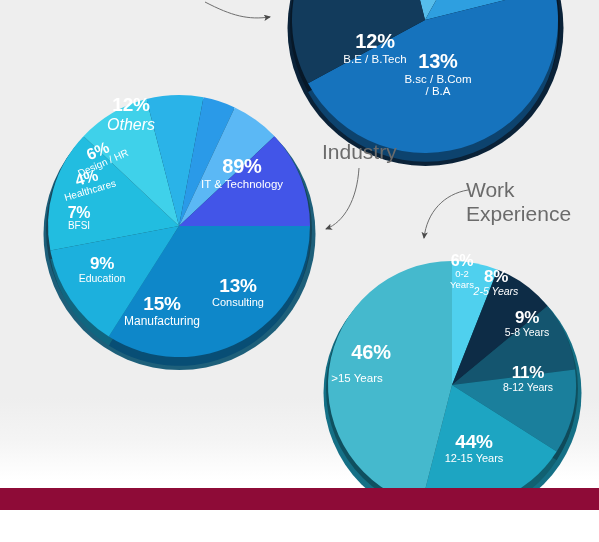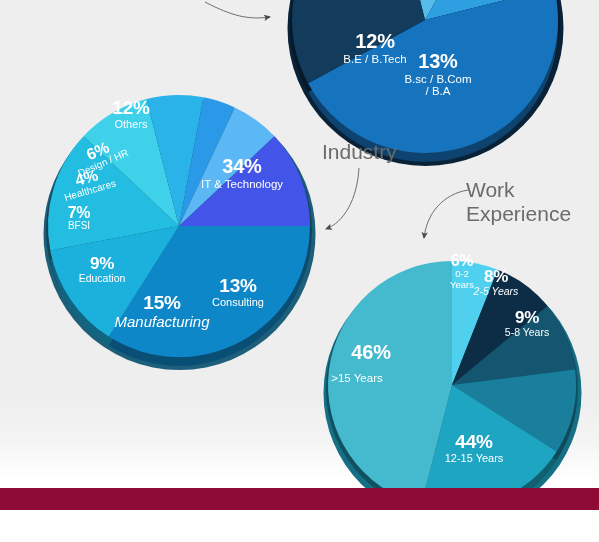--- a/index.html
+++ b/index.html
@@ -133,63 +133,67 @@
 <div class="slice-label" style="color: rgb(255, 255, 255); left: 375px; top: 48px; transform: translate(-50%, -50%);">
       <span class="pct" style="font-size: 20px;">12%</span>
       <span class="nm" style="white-space: pre-line; font-size: 11.5px;">B.E / B.Tech</span>
     </div>
     <div class="slice-label" style="color: rgb(255, 255, 255); left: 438px; top: 74px; transform: translate(-50%, -50%);">
       <span class="pct" style="font-size: 20px;">13%</span>
       <span class="nm" style="white-space: pre-line; font-size: 11.5px;">B.sc / B.Com
 / B.A</span>
     </div>
     <div class="slice-label" style="color: rgb(255, 255, 255); left: 242px; top: 173px; transform: translate(-50%, -50%);">
-      <span class="pct" style="font-size: 20px;">34%</span>
+      <span class="pct" style="font-size: 20px;">89%</span>
       <span class="nm" style="white-space: pre-line; font-size: 11.5px;">IT &amp; Technology</span>
     </div>
     <div class="slice-label" style="color: rgb(255, 255, 255); left: 238px; top: 292px; transform: translate(-50%, -50%);">
       <span class="pct" style="font-size: 19px;">13%</span>
       <span class="nm" style="white-space: pre-line; font-size: 11px;">Consulting</span>
     </div>
     <div class="slice-label" style="color: rgb(255, 255, 255); left: 162px; top: 311px; transform: translate(-50%, -50%);">
       <span class="pct" style="font-size: 19px;">15%</span>
-      <span class="nm" style="white-space: pre-line; font-size: 15px; font-style: italic;">Manufacturing</span>
+      <span class="nm" style="white-space: pre-line; font-size: 12px;">Manufacturing</span>
     </div>
     <div class="slice-label" style="color: rgb(255, 255, 255); left: 102px; top: 270px; transform: translate(-50%, -50%);">
       <span class="pct" style="font-size: 17px;">9%</span>
       <span class="nm" style="white-space: pre-line; font-size: 10.5px;">Education</span>
     </div>
     <div class="slice-label" style="color: rgb(255, 255, 255); left: 79px; top: 218px; transform: translate(-50%, -50%);">
       <span class="pct" style="font-size: 16px;">7%</span>
       <span class="nm" style="white-space: pre-line; font-size: 10px;">BFSI</span>
     </div>
     <div class="slice-label" style="color: rgb(255, 255, 255); left: 88px; top: 183px; transform: translate(-50%, -50%) rotate(-16deg);">
       <span class="pct" style="font-size: 16px;">4%</span>
       <span class="nm" style="white-space: pre-line; font-size: 10px;">Healthcares</span>
     </div>
     <div class="slice-label" style="color: rgb(255, 255, 255); left: 100px; top: 156px; transform: translate(-50%, -50%) rotate(-24deg);">
       <span class="pct" style="font-size: 16px;">6%</span>
       <span class="nm" style="white-space: pre-line; font-size: 10px;">Design / HR</span>
     </div>
     <div class="slice-label" style="color: rgb(255, 255, 255); left: 131px; top: 114px; transform: translate(-50%, -50%);">
       <span class="pct" style="font-size: 19px;">12%</span>
-      <span class="nm" style="white-space: pre-line; font-size: 11px;">Others</span>
+      <span class="nm" style="white-space: pre-line; font-size: 16px; font-style: italic;">Others</span>
     </div>
     <div class="slice-label" style="color: rgb(255, 255, 255); left: 462px; top: 271px; transform: translate(-50%, -50%);">
       <span class="pct" style="font-size: 16px;">6%</span>
       <span class="nm" style="white-space: pre-line; font-size: 9.5px;">0-2
 Years</span>
     </div>
     <div class="slice-label" style="color: rgb(255, 255, 255); left: 496px; top: 283px; transform: translate(-50%, -50%);">
       <span class="pct" style="font-size: 17px;">8%</span>
       <span class="nm" style="white-space: pre-line; font-size: 10.5px; font-style: italic;">2-5 Years</span>
     </div>
     <div class="slice-label" style="color: rgb(255, 255, 255); left: 527px; top: 324px; transform: translate(-50%, -50%);">
       <span class="pct" style="font-size: 17px;">9%</span>
       <span class="nm" style="white-space: pre-line; font-size: 10.5px;">5-8 Years</span>
+    </div>
+    <div class="slice-label" style="color: rgb(255, 255, 255); left: 528px; top: 379px; transform: translate(-50%, -50%);">
+      <span class="pct" style="font-size: 17px;">11%</span>
+      <span class="nm" style="white-space: pre-line; font-size: 10.5px;">8-12 Years</span>
     </div>
     <div class="slice-label" style="color: rgb(255, 255, 255); left: 474px; top: 448px; transform: translate(-50%, -50%);">
       <span class="pct" style="font-size: 19px;">44%</span>
       <span class="nm" style="white-space: pre-line; font-size: 11px;">12-15 Years</span>
     </div>
     <div class="slice-label" style="color: rgb(255, 255, 255); left: 357px; top: 363px; transform: translate(-50%, -50%);">
       <span class="pct" style="font-size: 20px; padding-left: 28px;">46%</span>
       <span class="nm" style="white-space: pre-line; font-size: 11.5px; margin-top: 8px;">&gt;15 Years</span>
     </div>
     <svg class="arrow-layer" id="arrow-layer" viewBox="0 0 599 542" style="z-index: 50; position: absolute;">

